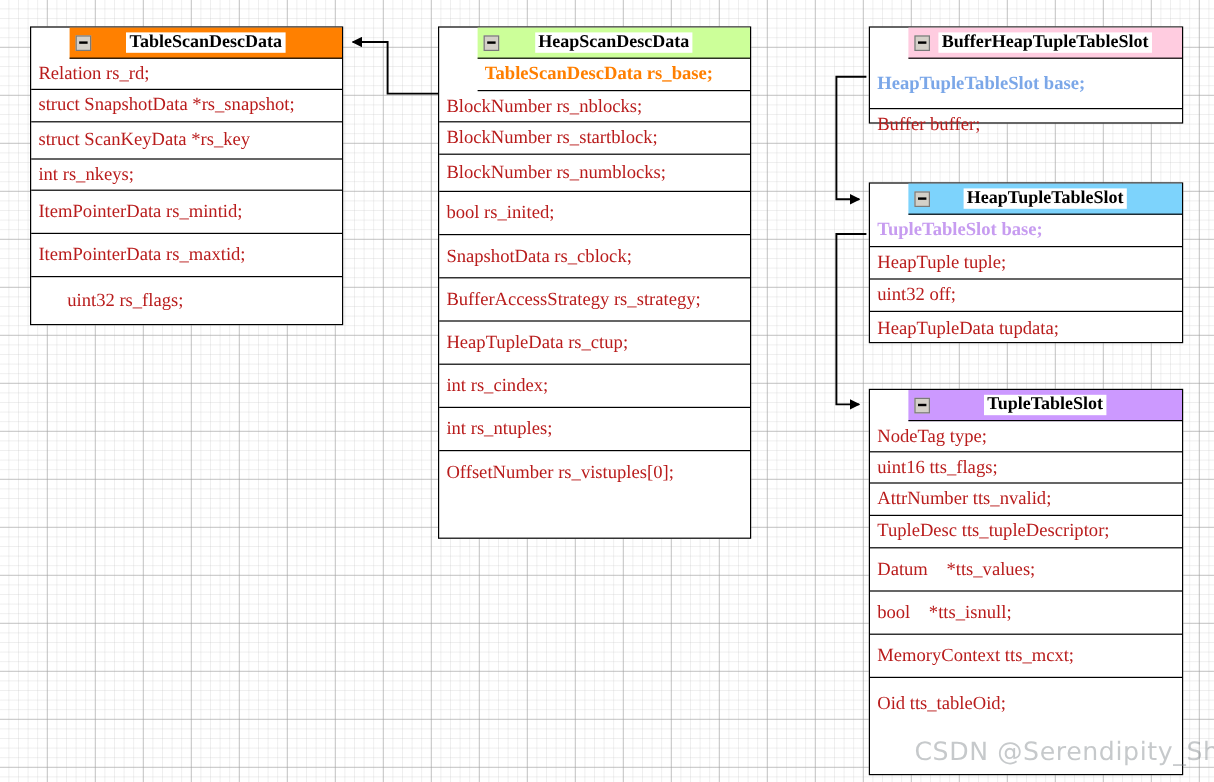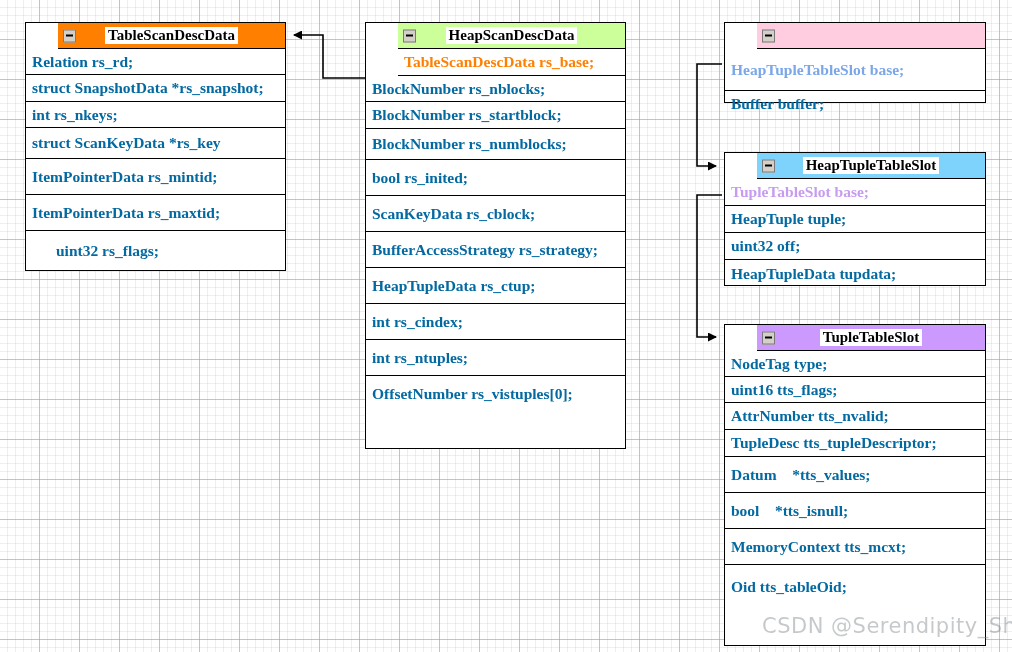--- a/index.html
+++ b/index.html
@@ -73,25 +73,24 @@
     line-height: 1.15;
     white-space: nowrap;
   }
   .uml-row {
     border-bottom: 1.5px solid #000000;
     box-sizing: border-box;
     display: flex;
     align-items: center;
     padding-left: 6px;
     font-size: 15.5px;
-    color: #0369a1;
+    color: #b91c1c;
     white-space: pre;
     line-height: 1.1;
     overflow: hidden;
-    font-weight: bold;
   }
   .uml-row:last-child { border-bottom: none; }
   .uml-row.inherit-orange { color: #ff7f00; font-weight: bold; margin-left: 32px; }
   .uml-row.inherit-blue   { color: #7ba7e8; font-weight: bold; }
   .uml-row.inherit-purple { color: #c79cf0; font-weight: bold; }
 
   #connectors {
     position: absolute;
     left: 0; top: 0;
     width: 1012px;
@@ -136,48 +135,49 @@
   </g>
 </svg>
 
 <div class="uml-box" style="left:25px; top:22px; width:261px; height:249px;">
   <div class="uml-header" style="height:26px; background:#FF8000;">
     <span class="collapse-box"></span>
     <span class="uml-title">TableScanDescData</span>
   </div>
   <div class="uml-row" style="height:26px;">Relation rs_rd;</div>
   <div class="uml-row" style="height:27px;">struct SnapshotData *rs_snapshot;</div>
+  <div class="uml-row" style="height:31px;">struct ScanKeyData *rs_key</div>
   <div class="uml-row" style="height:26px;">int rs_nkeys;</div>
-  <div class="uml-row" style="height:31px;">struct ScanKeyData *rs_key</div>
   <div class="uml-row" style="height:36px;">ItemPointerData rs_mintid;</div>
   <div class="uml-row" style="height:36px;">ItemPointerData rs_maxtid;</div>
   <div class="uml-row" style="height:39px;margin-left:24px;">uint32 rs_flags;</div>
 </div>
 
 <div class="uml-box" style="left:365px; top:22px; width:261px; height:427px;">
   <div class="uml-header" style="height:26px; background:#CCFF99;">
     <span class="collapse-box"></span>
     <span class="uml-title">HeapScanDescData</span>
   </div>
   <div class="uml-row inherit-orange" style="height:27px;">TableScanDescData rs_base;</div>
   <div class="uml-row" style="height:26px;">BlockNumber rs_nblocks;</div>
   <div class="uml-row" style="height:27px;">BlockNumber rs_startblock;</div>
   <div class="uml-row" style="height:31px;">BlockNumber rs_numblocks;</div>
   <div class="uml-row" style="height:36px;">bool rs_inited;</div>
-  <div class="uml-row" style="height:36px;">ScanKeyData rs_cblock;</div>
+  <div class="uml-row" style="height:36px;">SnapshotData rs_cblock;</div>
   <div class="uml-row" style="height:36px;">BufferAccessStrategy rs_strategy;</div>
   <div class="uml-row" style="height:36px;">HeapTupleData rs_ctup;</div>
   <div class="uml-row" style="height:36px;">int rs_cindex;</div>
   <div class="uml-row" style="height:36px;">int rs_ntuples;</div>
   <div class="uml-row" style="height:36px;">OffsetNumber rs_vistuples[0];</div>
 </div>
 
 <div class="uml-box" style="left:724px; top:22px; width:262px; height:81px;">
   <div class="uml-header" style="height:26px; background:#FFCCE0;">
     <span class="collapse-box"></span>
+    <span class="uml-title">BufferHeapTupleTableSlot</span>
   </div>
   <div class="uml-row inherit-blue" style="height:42px;">HeapTupleTableSlot base;</div>
   <div class="uml-row" style="height:26px;">Buffer buffer;</div>
 </div>
 
 <div class="uml-box" style="left:724px; top:152px; width:262px; height:134px;">
   <div class="uml-header" style="height:26px; background:#7dd3fc;">
     <span class="collapse-box"></span>
     <span class="uml-title">HeapTupleTableSlot</span>
   </div>

